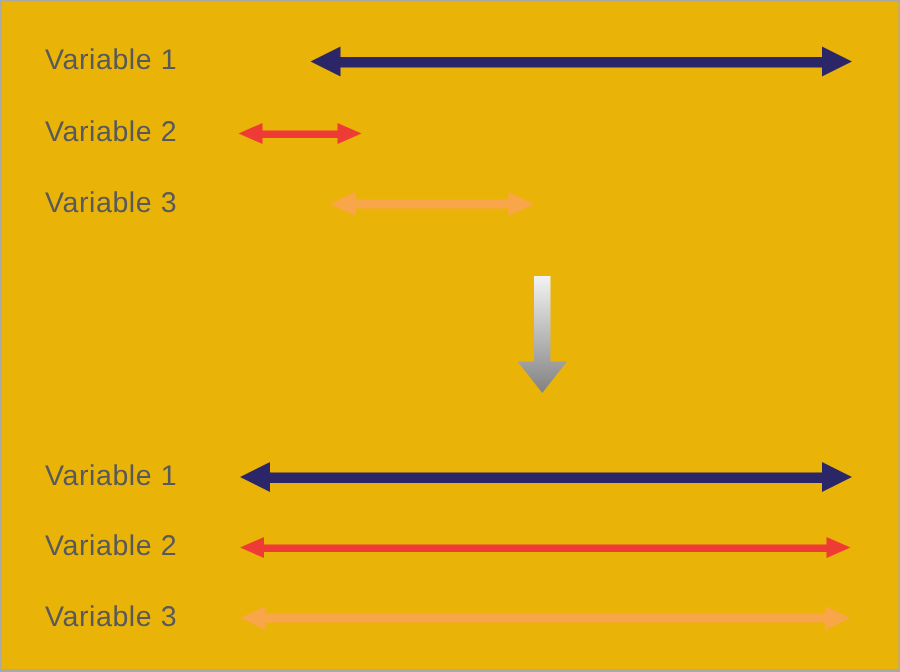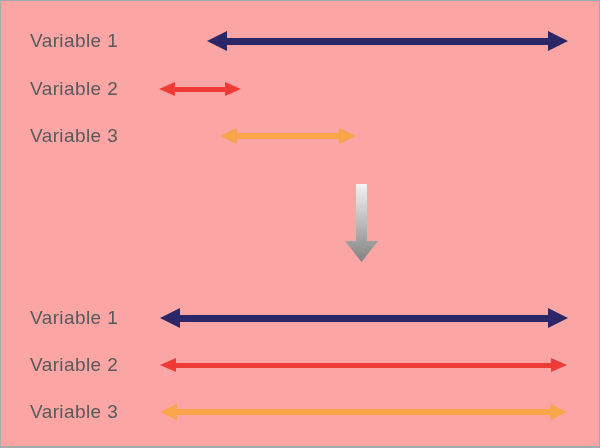--- a/index.html
+++ b/index.html
@@ -43,21 +43,21 @@
     left: 344px;
     top: 183px;
     width: 33px;
     height: 78px;
     clip-path: polygon(11px 0, 22px 0, 22px 57px, 33px 57px, 16.5px 78px, 0 57px, 11px 57px);
   }
 </style>
 </head>
 <body>
 
-<div class="canvas" style="border-color: rgb(169, 169, 169); background: #fca5a5; padding-left: 36px;">
+<div class="canvas" style="border-color: rgb(169, 169, 169); background: #eab308; padding-left: 36px;">
 
   <div class="row" style="top: 20px;">
     <span class="label">Variable 1</span>
     <div class="arrow" style="left: 206px; width: 361px; top: 10px; height: 20px;">
         <div style="position: absolute; left: 17px; right: 17px; top: 6.5px; height: 7px; background: rgb(43, 38, 103);"></div>
         <div style="position: absolute; left: 0px; top: 0px; width: 0px; height: 0px; border-top: 10px solid transparent; border-bottom: 10px solid transparent; border-right: 20px solid rgb(43, 38, 103);"></div>
         <div style="position: absolute; right: 0px; top: 0px; width: 0px; height: 0px; border-top: 10px solid transparent; border-bottom: 10px solid transparent; border-left: 20px solid rgb(43, 38, 103);"></div>
       </div>
   </div>
   <div class="row" style="top: 68px;">

